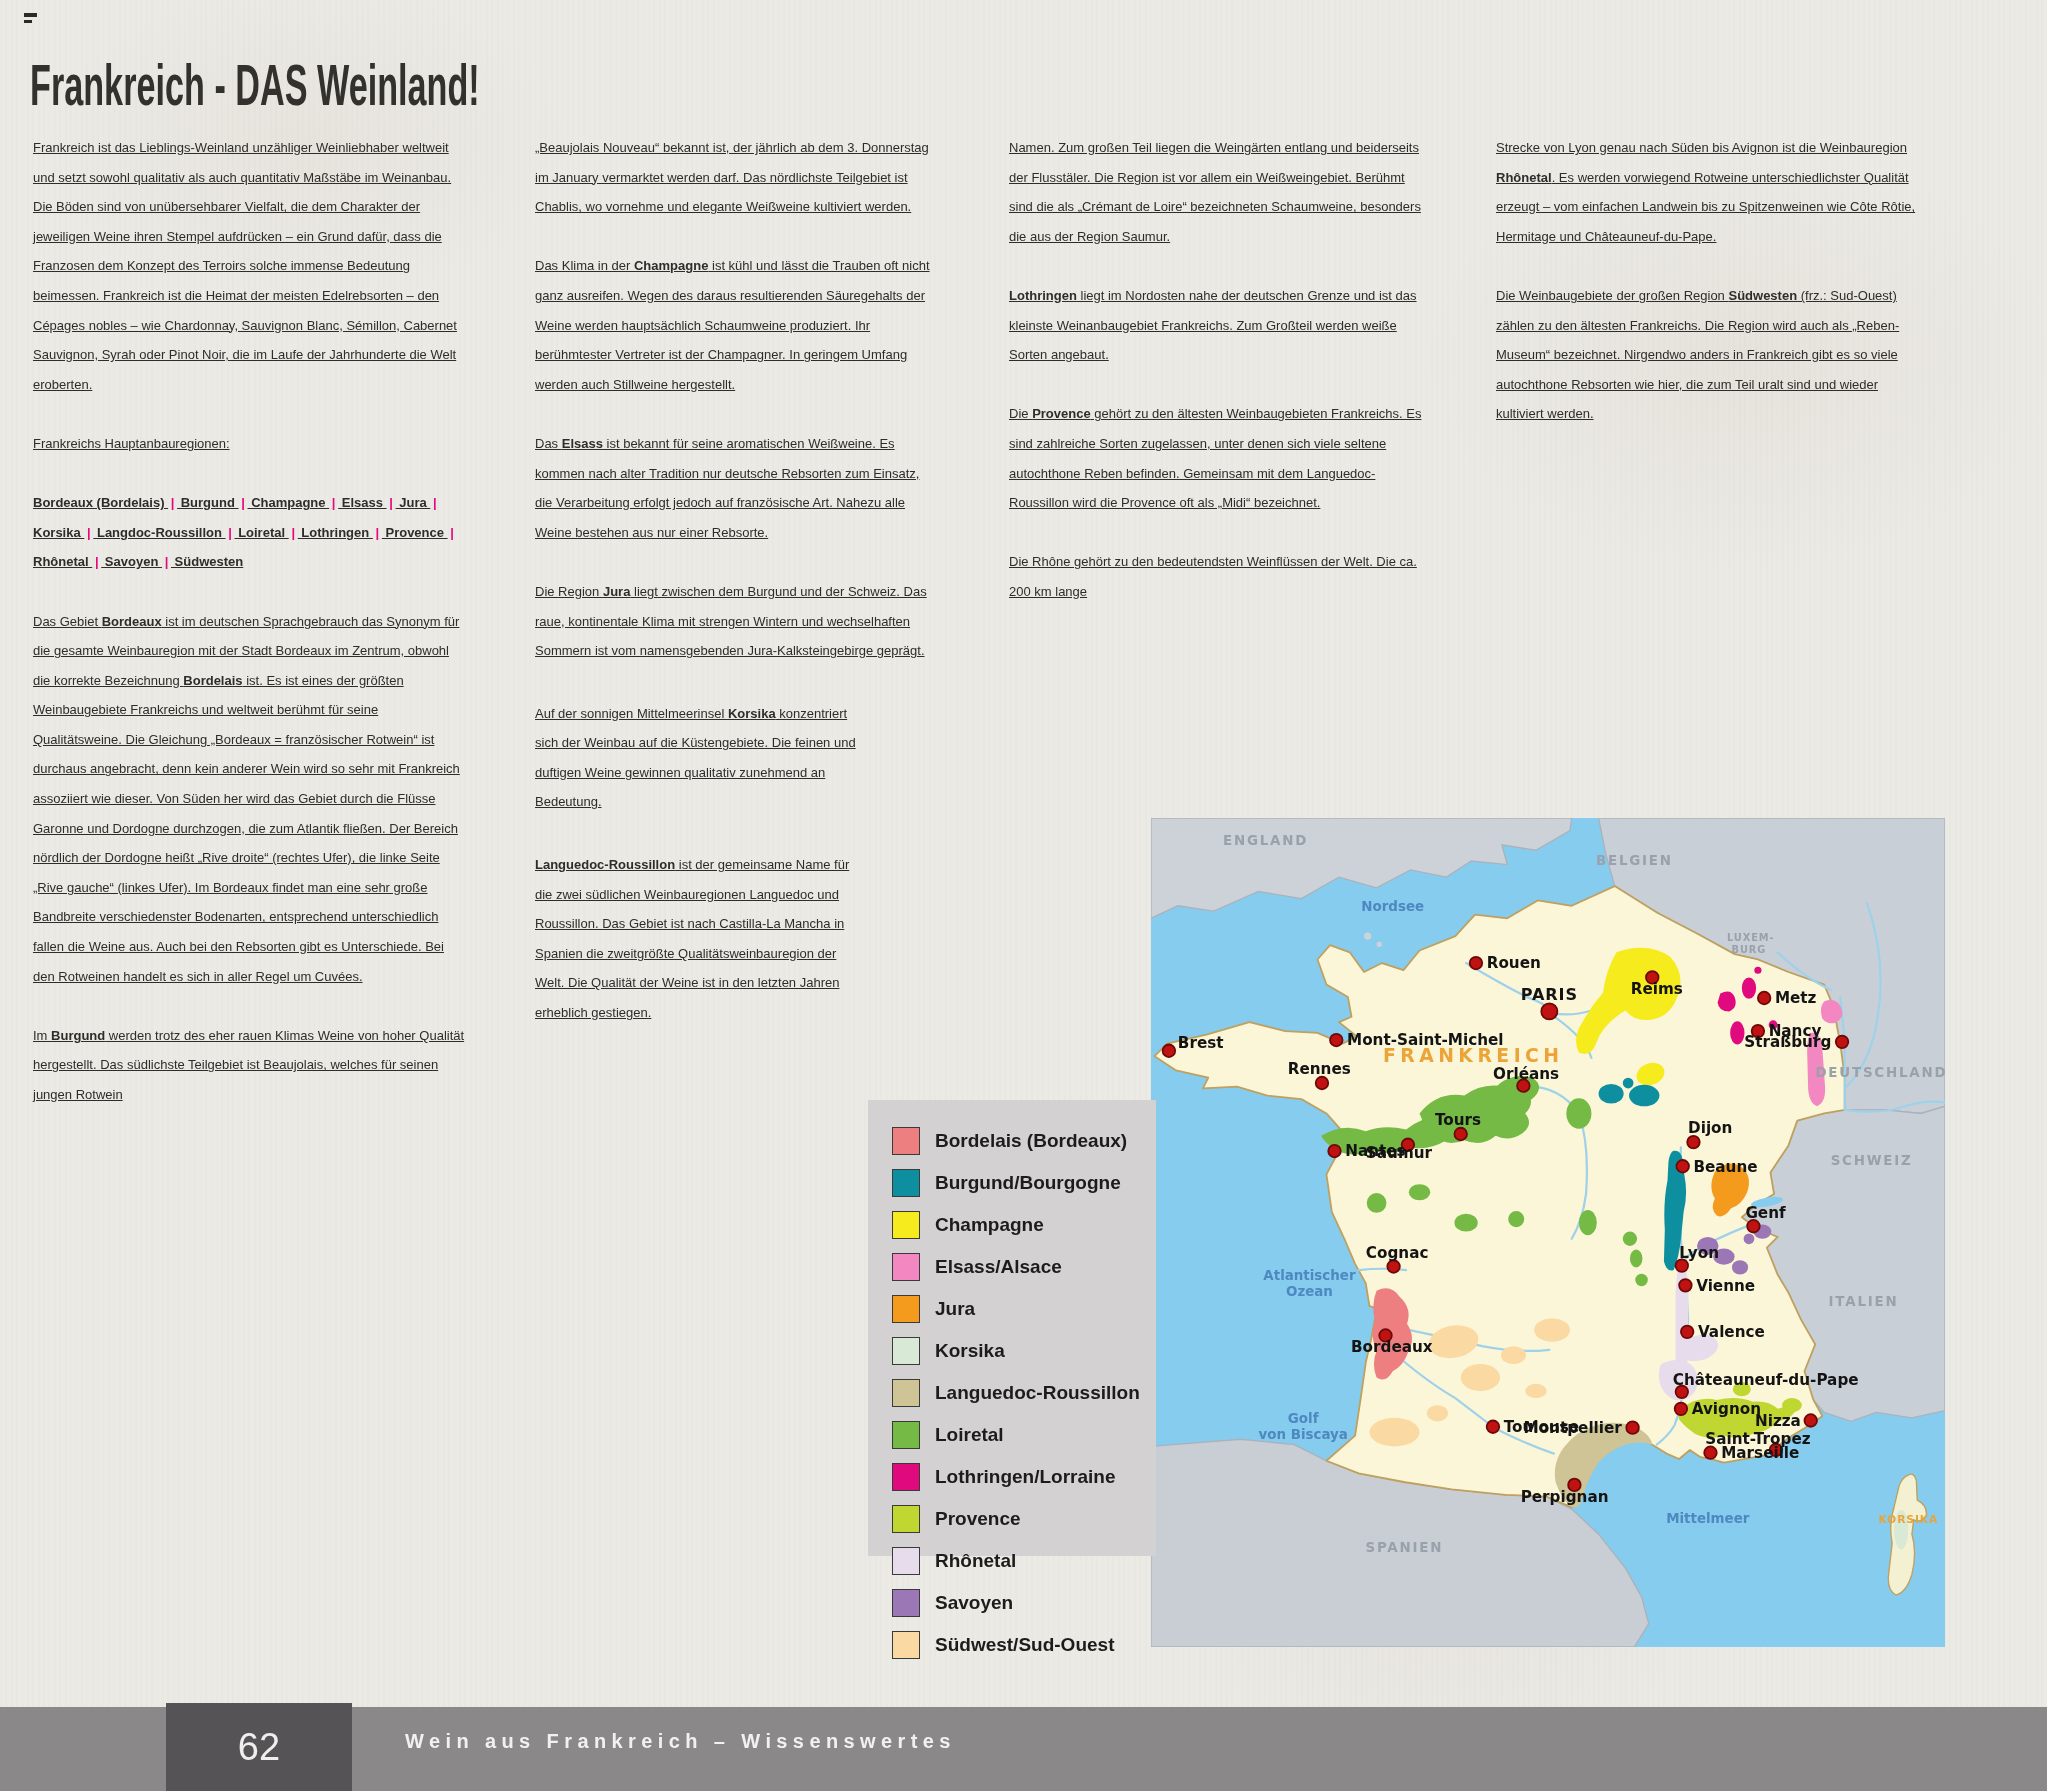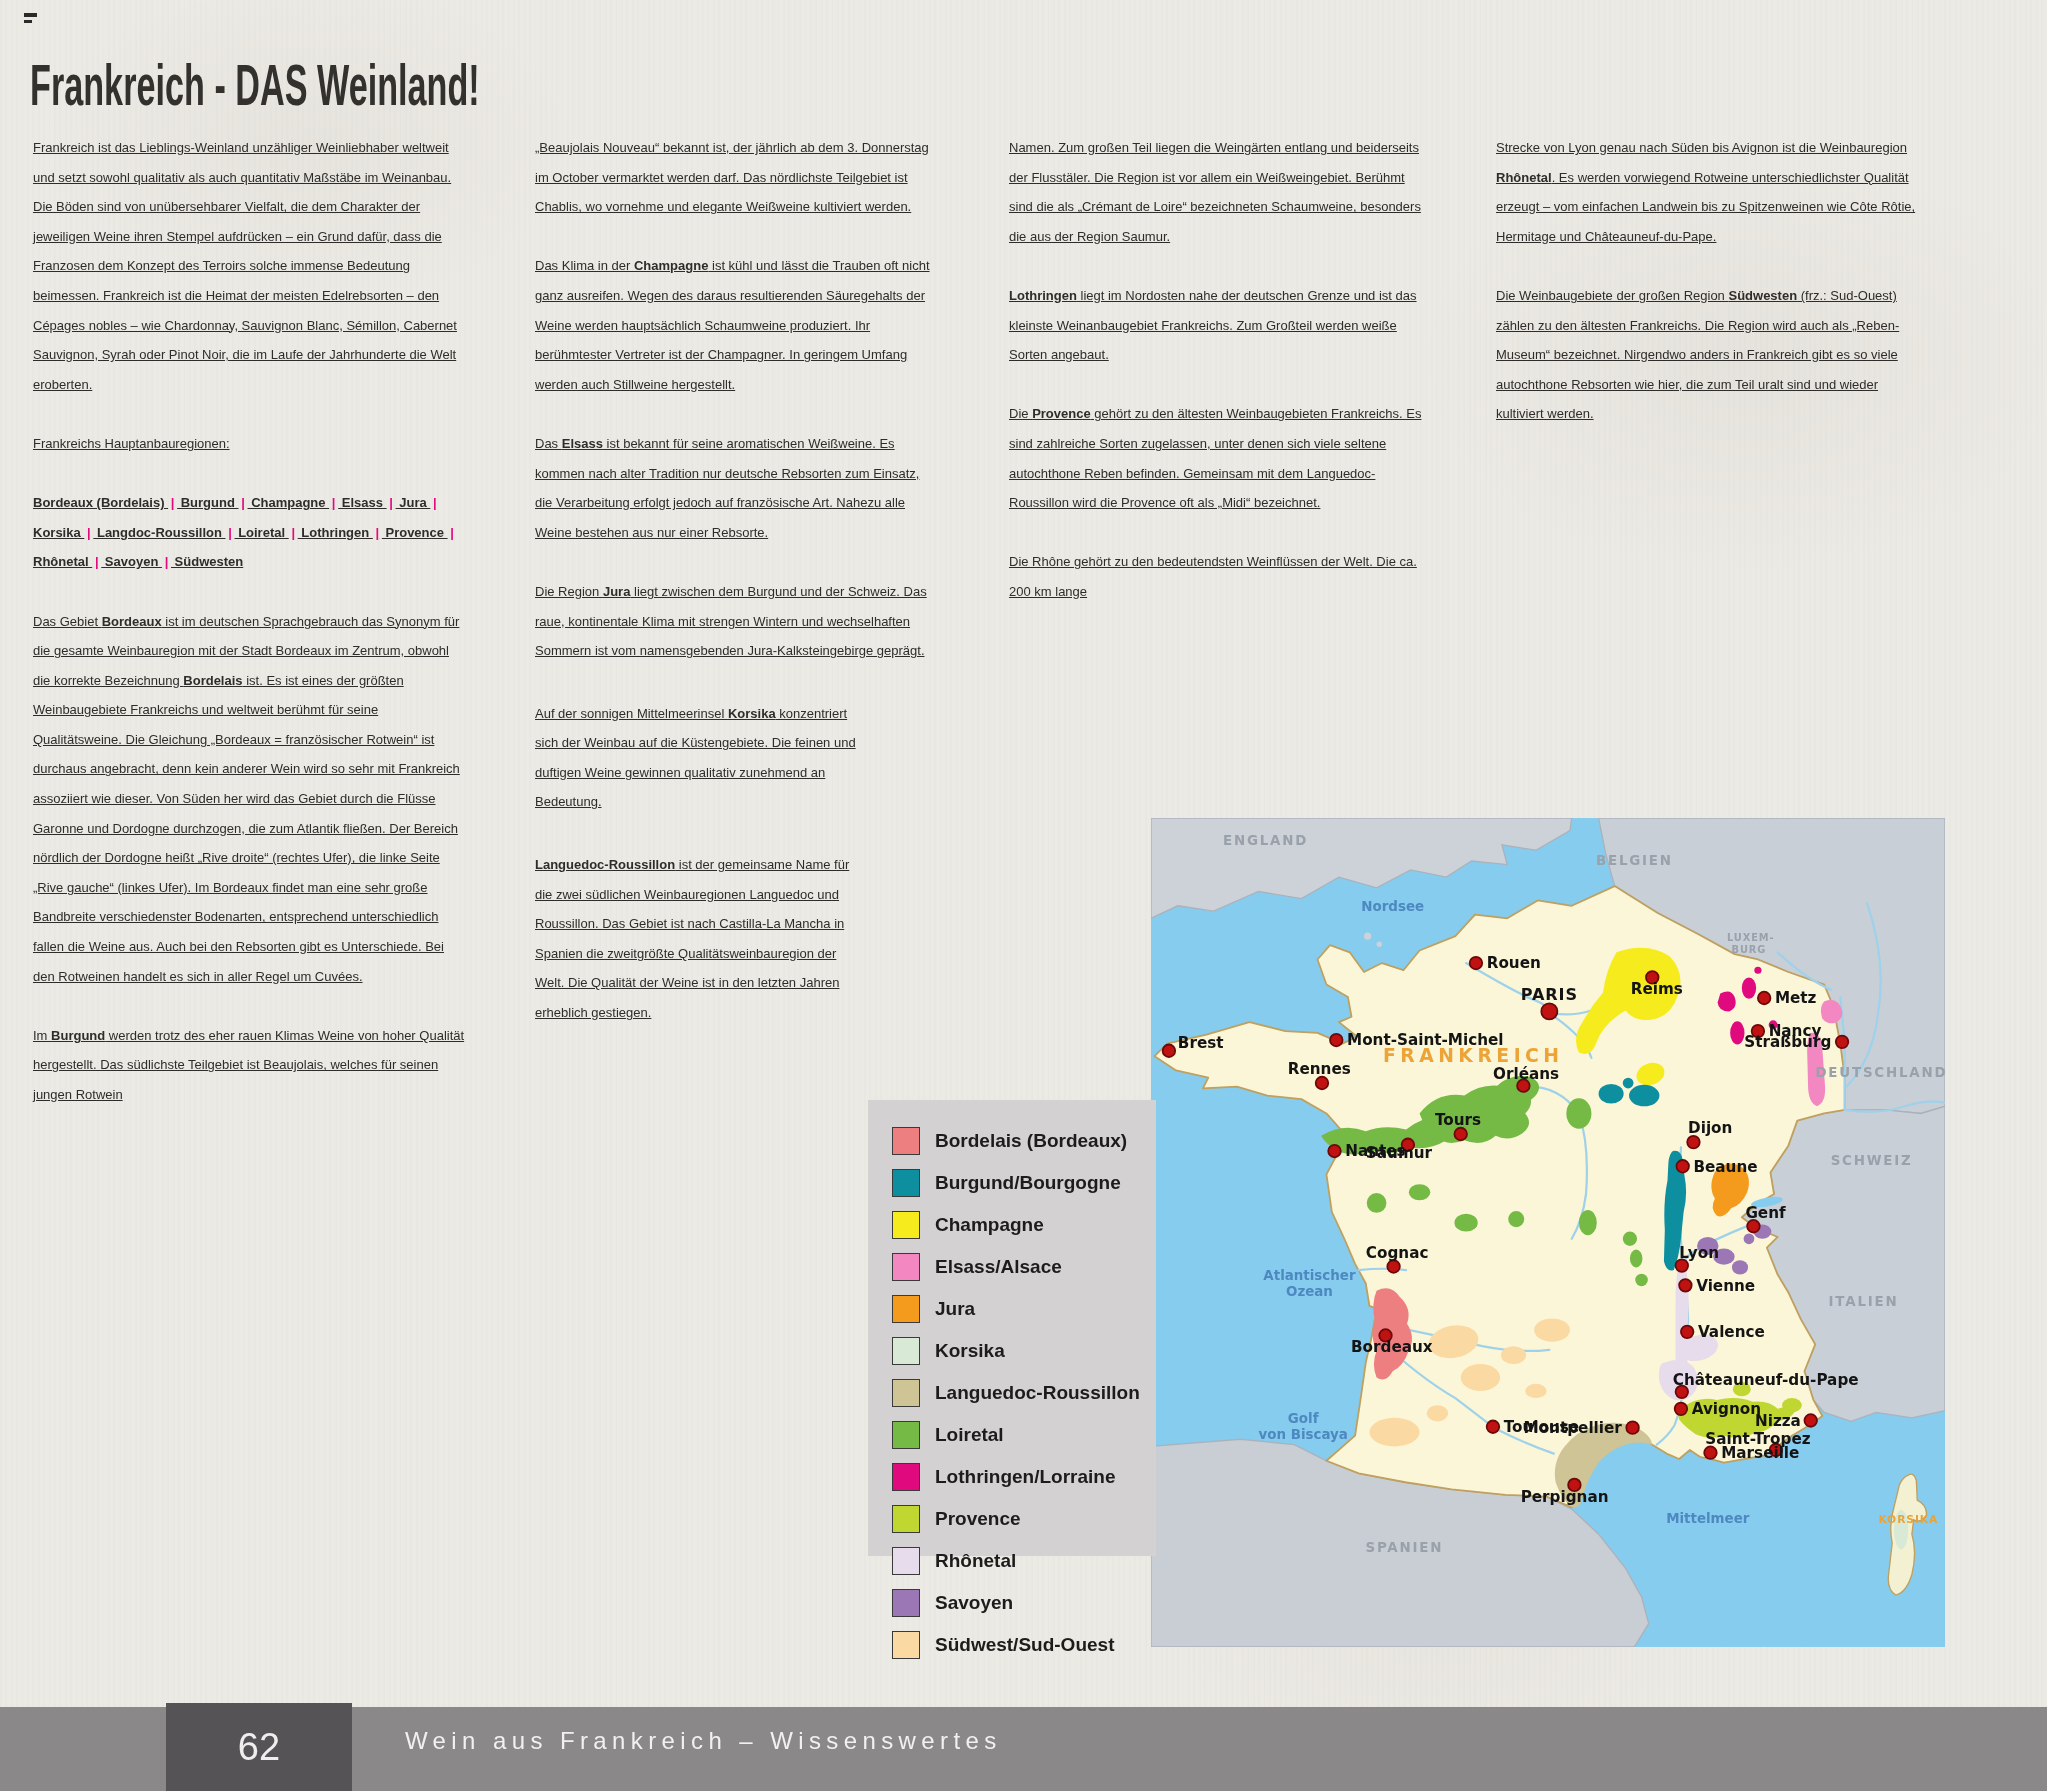--- a/index.html
+++ b/index.html
@@ -30,21 +30,21 @@
   .legend{position:absolute;left:868px;top:1100px;width:288px;height:456px;background:#d4d1d2;
           box-sizing:border-box;padding:19.7px 0 0 24px;}
   .legend-item{display:flex;align-items:center;height:42px;}
   .swatch{width:28px;height:28px;border:1.8px solid #3a3a3a;box-sizing:border-box;margin-right:15px;flex:none;}
   .legend-label{font-weight:bold;font-size:19px;color:#1c1c1c;white-space:nowrap;}
 
   .footer-bar{position:absolute;left:0;top:1707px;width:2047px;height:84px;background:#8b8889;}
   .page-num-box{position:absolute;left:166px;top:1703px;width:186px;height:88px;background:#555356;
                 color:#efeeec;display:flex;align-items:center;justify-content:center;font-size:38px;}
   .footer-title{position:absolute;left:405px;top:1707px;height:68px;display:flex;align-items:center;
-                color:#f2f1ef;font-size:24px;font-weight:normal;letter-spacing:5.4px;white-space:nowrap;}
+                color:#f2f1ef;font-size:20px;font-weight:bold;letter-spacing:5.4px;white-space:nowrap;}
 
   
   .country-label{fill:#99a1ab;font-size:15px;font-weight:bold;letter-spacing:2px;font-family:"DejaVu Sans",sans-serif;}
   .country-sm-label{fill:#99a1ab;font-size:11px;font-weight:bold;letter-spacing:1px;font-family:"DejaVu Sans",sans-serif;}
   .sea-label{fill:#4e88c0;font-size:15px;font-weight:bold;font-family:"DejaVu Sans",sans-serif;}
   .city-label{fill:#141414;font-size:17px;font-weight:bold;font-family:"DejaVu Sans",sans-serif;}
   .city-label.major{font-size:18px;letter-spacing:1px;}
   .france-label{fill:#eca438;font-size:21px;font-weight:bold;letter-spacing:5px;font-family:"DejaVu Sans",sans-serif;}
   .korsika-label{fill:#e8a43c;font-size:12px;font-weight:bold;letter-spacing:1px;font-family:"DejaVu Sans",sans-serif;}
   .city-dot{fill:#c11212;stroke:#6d0808;stroke-width:2;}
@@ -60,21 +60,21 @@
 
   <div class="col" id="col1">
     <p>Frankreich ist das Lieblings-Weinland unzähliger Weinliebhaber weltweit und setzt sowohl qualitativ als auch quantitativ Maßstäbe im Weinanbau. Die Böden sind von unübersehbarer Vielfalt, die dem Charakter der jeweiligen Weine ihren Stempel aufdrücken – ein Grund dafür, dass die Franzosen dem Konzept des Terroirs solche immense Bedeutung beimessen. Frankreich ist die Heimat der meisten Edelrebsorten – den Cépages nobles – wie Chardonnay, Sauvignon Blanc, Sémillon, Cabernet Sauvignon, Syrah oder Pinot Noir, die im Laufe der Jahrhunderte die Welt eroberten.</p>
     <p class="head">Frankreichs Hauptanbauregionen:</p>
     <p class="regions">Bordeaux (Bordelais) <span class="pipe">|</span> Burgund <span class="pipe">|</span> Champagne <span class="pipe">|</span> Elsass <span class="pipe">|</span> Jura <span class="pipe">|</span> Korsika <span class="pipe">|</span> Langdoc-Roussillon <span class="pipe">|</span> Loiretal <span class="pipe">|</span> Lothringen <span class="pipe">|</span> Provence <span class="pipe">|</span> Rhônetal <span class="pipe">|</span> Savoyen <span class="pipe">|</span> Südwesten</p>
     <p>Das Gebiet <b>Bordeaux</b> ist im deutschen Sprachgebrauch das Synonym für die gesamte Weinbauregion mit der Stadt Bordeaux im Zentrum, obwohl die korrekte Bezeichnung <b>Bordelais</b> ist. Es ist eines der größten Weinbaugebiete Frankreichs und weltweit berühmt für seine Qualitätsweine. Die Gleichung „Bordeaux = französischer Rotwein“ ist durchaus angebracht, denn kein anderer Wein wird so sehr mit Frankreich assoziiert wie dieser. Von Süden her wird das Gebiet durch die Flüsse Garonne und Dordogne durchzogen, die zum Atlantik fließen. Der Bereich nördlich der Dordogne heißt „Rive droite“ (rechtes Ufer), die linke Seite „Rive gauche“ (linkes Ufer). Im Bordeaux findet man eine sehr große Bandbreite verschiedenster Bodenarten, entsprechend unterschiedlich fallen die Weine aus. Auch bei den Rebsorten gibt es Unterschiede. Bei den Rotweinen handelt es sich in aller Regel um Cuvées.</p>
     <p>Im <b>Burgund</b> werden trotz des eher rauen Klimas Weine von hoher Qualität hergestellt. Das südlichste Teilgebiet ist Beaujolais, welches für seinen jungen Rotwein</p>
   </div>
 
   <div class="col" id="col2">
-    <p>„Beaujolais Nouveau“ bekannt ist, der jährlich ab dem 3. Donnerstag im October vermarktet werden darf. Das nördlichste Teilgebiet ist Chablis, wo vornehme und elegante Weißweine kultiviert werden.</p>
+    <p>„Beaujolais Nouveau“ bekannt ist, der jährlich ab dem 3. Donnerstag im January vermarktet werden darf. Das nördlichste Teilgebiet ist Chablis, wo vornehme und elegante Weißweine kultiviert werden.</p>
     <p>Das Klima in der <b>Champagne</b> ist kühl und lässt die Trauben oft nicht ganz ausreifen. Wegen des daraus resultierenden Säuregehalts der Weine werden hauptsächlich Schaumweine produziert. Ihr berühmtester Vertreter ist der Champagner. In geringem Umfang werden auch Stillweine hergestellt.</p>
     <p>Das <b>Elsass</b> ist bekannt für seine aromatischen Weißweine. Es kommen nach alter Tradition nur deutsche Rebsorten zum Einsatz, die Verarbeitung erfolgt jedoch auf französische Art. Nahezu alle Weine bestehen aus nur einer Rebsorte.</p>
     <p>Die Region <b>Jura</b> liegt zwischen dem Burgund und der Schweiz. Das raue, kontinentale Klima mit strengen Wintern und wechselhaften Sommern ist vom namensgebenden Jura-Kalksteingebirge geprägt.</p>
     <p class="narrow">Auf der sonnigen Mittelmeerinsel <b>Korsika</b> konzentriert sich der Weinbau auf die Küstengebiete. Die feinen und duftigen Weine gewinnen qualitativ zunehmend an Bedeutung.</p>
     <p class="narrow"><b>Languedoc-Roussillon</b> ist der gemeinsame Name für die zwei südlichen Weinbauregionen Languedoc und Roussillon. Das Gebiet ist nach Castilla-La Mancha in Spanien die zweitgrößte Qualitätsweinbauregion der Welt. Die Qualität der Weine ist in den letzten Jahren erheblich gestiegen.</p>
   </div>
 
   <div class="col" id="col3">
     <p>Namen. Zum großen Teil liegen die Weingärten entlang und beiderseits der Flusstäler. Die Region ist vor allem ein Weißweingebiet. Berühmt sind die als „Crémant de Loire“ bezeichneten Schaumweine, besonders die aus der Region Saumur.</p>
     <p><b>Lothringen</b> liegt im Nordosten nahe der deutschen Grenze und ist das kleinste Weinanbaugebiet Frankreichs. Zum Großteil werden weiße Sorten angebaut.</p>

